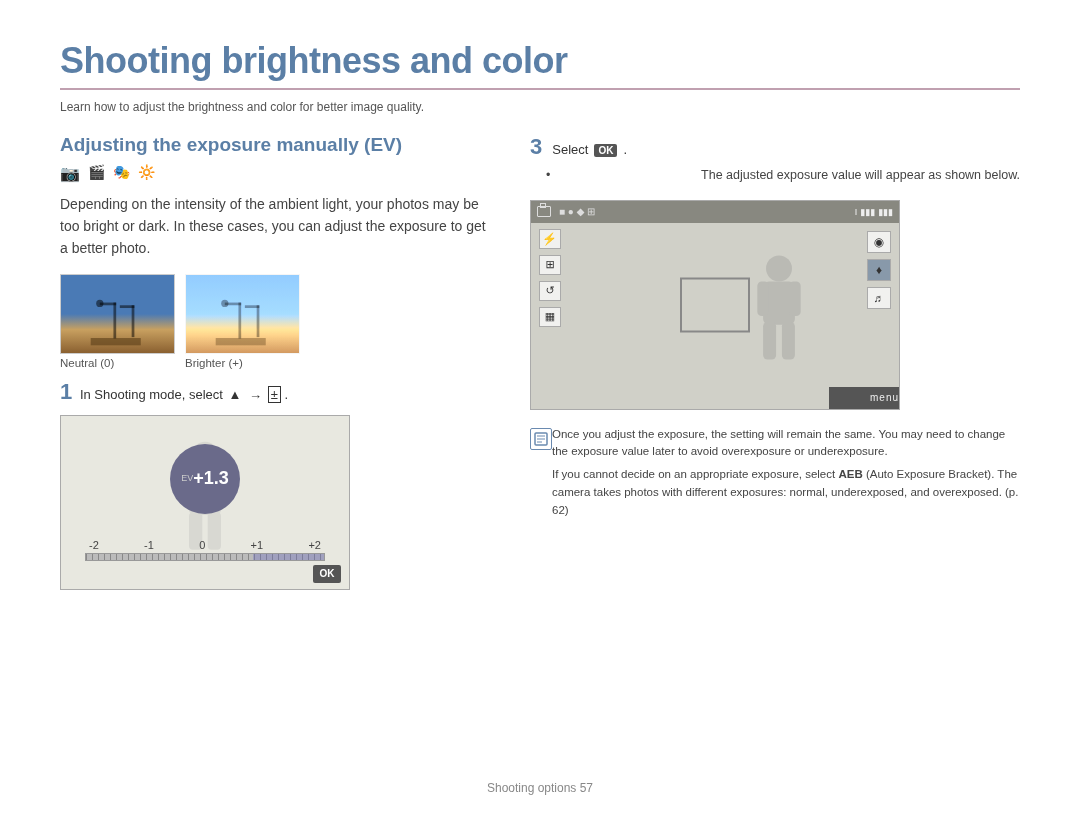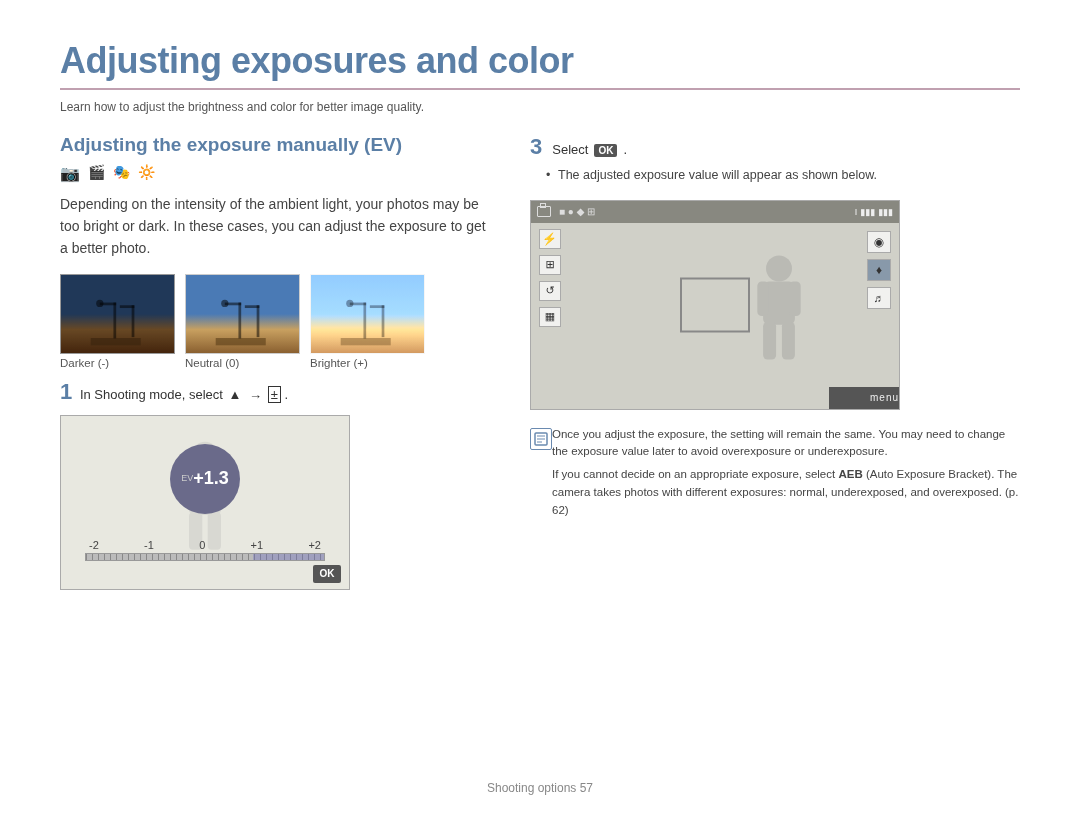--- a/index.html
+++ b/index.html
@@ -451,52 +451,39 @@
       padding: 1px 4px;
       border-radius: 2px;
       vertical-align: middle;
     }
   </style>
 </head>
 <body>
 
 <div class="page-container">
 
-  <h1 class="page-title">Adjusting exposures and color</h1>
+  <h1 class="page-title">Shooting brightness and color</h1>
   <div class="title-divider"></div>
   <p class="subtitle">Learn how to adjust the brightness and color for better image quality.</p>
 
   <div class="two-column">
 
     <div class="left-column">
       <h2 class="section-title">Adjusting the exposure manually (EV)</h2>
 
       <div class="icon-row">
         <span style="font-size:16px;">📷</span>
         <span style="font-size:14px;">🎬</span>
         <span style="font-size:14px;">🎭</span>
         <span style="font-size:14px;">🔆</span>
       </div>
 
       <p class="description">Depending on the intensity of the ambient light, your photos may be too bright or dark. In these cases, you can adjust the exposure to get a better photo.</p>
 
       <div class="photo-row">
-        <div class="photo-item">
-          <div class="photo-box darker">
-            <svg class="lamp-silhouette" viewBox="0 0 80 60">
-              <rect x="35" y="5" width="3" height="40" fill="rgba(0,0,0,0.5)"></rect>
-              <rect x="20" y="5" width="18" height="3" fill="rgba(0,0,0,0.5)"></rect>
-              <circle cx="20" cy="6" r="4" fill="rgba(0,0,0,0.5)"></circle>
-              <rect x="55" y="8" width="3" height="35" fill="rgba(0,0,0,0.5)"></rect>
-              <rect x="42" y="8" width="16" height="3" fill="rgba(0,0,0,0.5)"></rect>
-              <rect x="10" y="44" width="55" height="8" fill="rgba(80,50,20,0.7)"></rect>
-            </svg>
-          </div>
-          <span class="photo-label">Darker (-)</span>
-        </div>
         <div class="photo-item">
           <div class="photo-box neutral">
             <svg class="lamp-silhouette" viewBox="0 0 80 60">
               <rect x="35" y="5" width="3" height="40" fill="rgba(0,0,0,0.5)"></rect>
               <rect x="20" y="5" width="18" height="3" fill="rgba(0,0,0,0.5)"></rect>
               <circle cx="20" cy="6" r="4" fill="rgba(0,0,0,0.5)"></circle>
               <rect x="55" y="8" width="3" height="35" fill="rgba(0,0,0,0.5)"></rect>
               <rect x="42" y="8" width="16" height="3" fill="rgba(0,0,0,0.5)"></rect>
               <rect x="10" y="44" width="55" height="8" fill="rgba(100,70,30,0.7)"></rect>
             </svg>
@@ -563,21 +550,21 @@
 
     <div class="right-column">
 
       <div class="step3-header">
         <span class="step-number">3</span>
         <span class="step-text">Select</span>
         <span class="ok-badge">OK</span>
         <span>.</span>
       </div>
 
-      <ul class="bullet-list" style="margin-bottom: 18px;">
+      <ul class="bullet-list" style="margin-bottom: 18px; text-align: right;">
         <li>The adjusted exposure value will appear as shown below.</li>
       </ul>
 
       <div class="camera-ui-box">
 
         <div class="camera-ui-topbar">
           <div class="cam-ui-icon"></div>
           <span style="font-size:10px; color:#ddd; margin-left:4px;">■ ● ◆ ⊞</span>
           <div class="cam-ui-indicators">
             <span>I</span>

